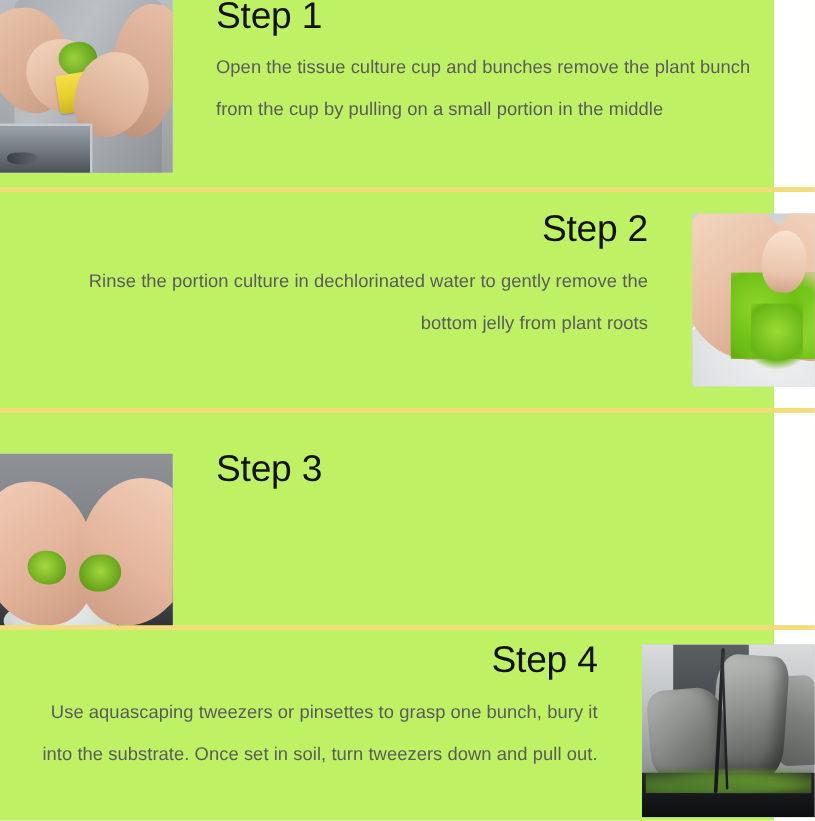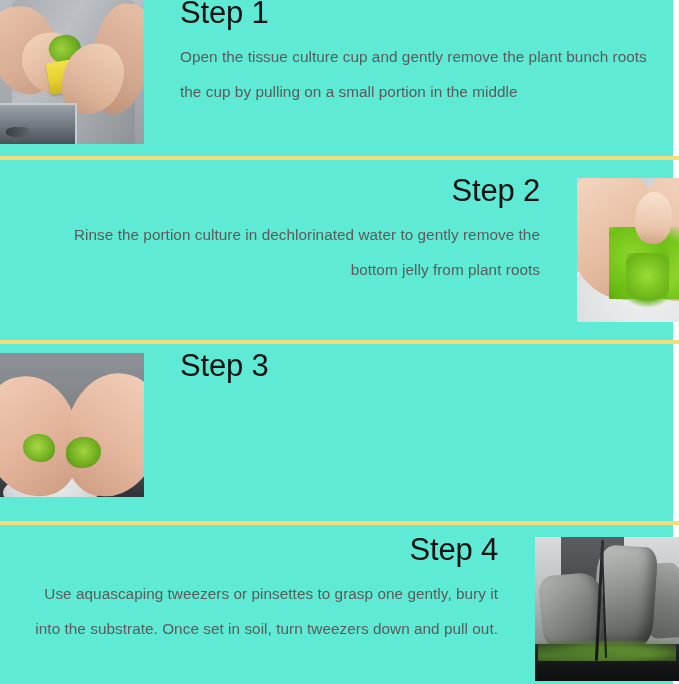--- a/index.html
+++ b/index.html
@@ -12,34 +12,33 @@
     height: 684px;
     font-family: "Liberation Sans", sans-serif;
     overflow: hidden;
     position: relative;
   }
 
   .page {
     position: relative;
     width: 645px;
     height: 684px;
-    background: #5eead4;
-    padding-left: 28px;
+    background: #bef264;
   }
 
   
   .step {
     position: absolute;
     left: 0;
     width: 679px;
     box-sizing: border-box;
   }
   .step-1 { top: 0px;   height: 157px; }
   .step-2 { top: 161px; height: 180px; margin-left: 42px; }
-  .step-3 { top: 340px; height: 177px; }
+  .step-3 { top: 365px; height: 177px; }
   .step-4 { top: 526px; height: 158px; }
 
   
   .divider {
     position: absolute;
     left: 0;
     width: 679px;
     height: 4px;
     background: #F3DC7B;
   }
@@ -308,21 +307,21 @@
         <div class="ph1-handL"></div>
         <div class="ph1-plant"></div>
         <div class="ph1-cup"></div>
         <div class="ph1-handR"></div>
         <div class="ph1-tank"></div>
       </div>
     </div>
 
     <div class="textcol text-right-of-photo align-left" style="top:-3px;">
       <h2 class="step-title">Step 1</h2>
-      <p class="step-body" style="margin-top:9px;">Open the tissue culture cup and gently remove the plant bunch roots the cup by pulling on a small portion in the middle</p>
+      <p class="step-body" style="margin-top:9px;">Open the tissue culture cup and bunches remove the plant bunch from the cup by pulling on a small portion in the middle</p>
     </div>
   </section>
 
   <div class="divider div-1"></div>
 
   <section class="step step-2">
 
     <div class="photo photo-right" style="top:17px;">
       <div class="photo-inner">
         <div class="ph2-bg"></div>
@@ -375,17 +374,17 @@
         <div class="ph4-rockA"></div>
         <div class="ph4-substrate"></div>
         <div class="ph4-grass"></div>
         <div class="ph4-tweezer"></div>
         <div class="ph4-tweezer2"></div>
       </div>
     </div>
 
     <div class="textcol text-left-of-photo align-right" style="top:8px;text-align:right;">
       <h2 class="step-title">Step 4</h2>
-      <p class="step-body" style="margin-top:9px;">Use aquascaping tweezers or pinsettes to grasp one gently, bury it into the substrate. Once set in soil, turn tweezers down and pull out.</p>
+      <p class="step-body" style="margin-top:9px;">Use aquascaping tweezers or pinsettes to grasp one bunch, bury it into the substrate. Once set in soil, turn tweezers down and pull out.</p>
     </div>
   </section>
 
 </div>
 
 </body></html>

